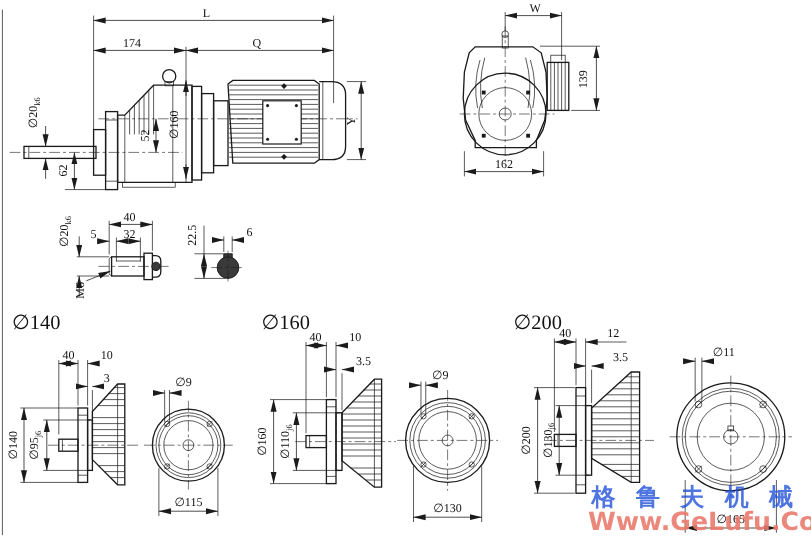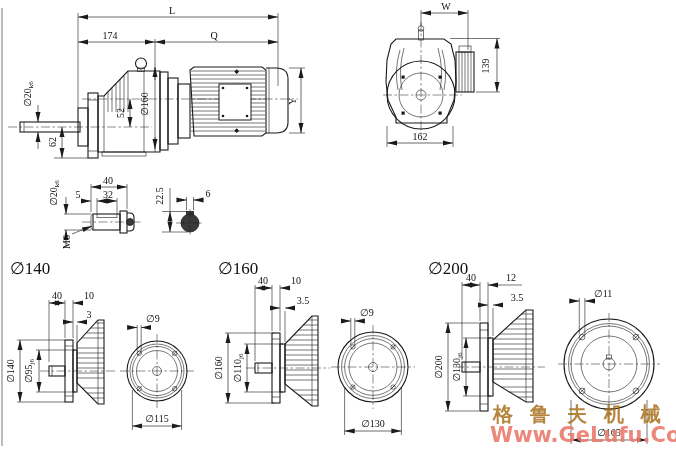--- a/index.html
+++ b/index.html
@@ -8,21 +8,21 @@
   svg{position:absolute;left:0;top:0;}
   .o{fill:none;stroke:#1b1b1b;stroke-width:1.1;}
   .t{fill:none;stroke:#1b1b1b;stroke-width:0.6;}
   .dm{fill:none;stroke:#1b1b1b;stroke-width:0.65;}
   .cl{fill:none;stroke:#1b1b1b;stroke-width:0.5;stroke-dasharray:9 2.5 2.5 2.5;}
   text{font-family:"Liberation Serif",serif;font-size:10px;fill:#111;text-anchor:middle;}
   .ttl{font-size:17px;text-anchor:start;}
   .tol{font-size:7px;}
   .st{text-anchor:start;}
   .dark{fill:#3a3a3a;stroke:#1b1b1b;stroke-width:0.8;}
-  .wm1{position:absolute;left:493px;top:401px;color:#a16207;opacity:.78;font-weight:bold;
+  .wm1{position:absolute;left:493px;top:401px;color:#1d4ed8;opacity:.78;font-weight:bold;
        font-size:20px;letter-spacing:5px;white-space:nowrap;font-family:"DejaVu Sans",sans-serif;}
   .wm2{position:absolute;left:490px;top:423px;color:#e97b6d;opacity:.9;font-weight:bold;
        font-size:21px;white-space:nowrap;font-family:"DejaVu Sans",sans-serif;}
 </style>
 </head>
 <body>
 
 <div id="canvas">
 <svg width="676" height="454" viewBox="0 0 676 454">
   <defs>

